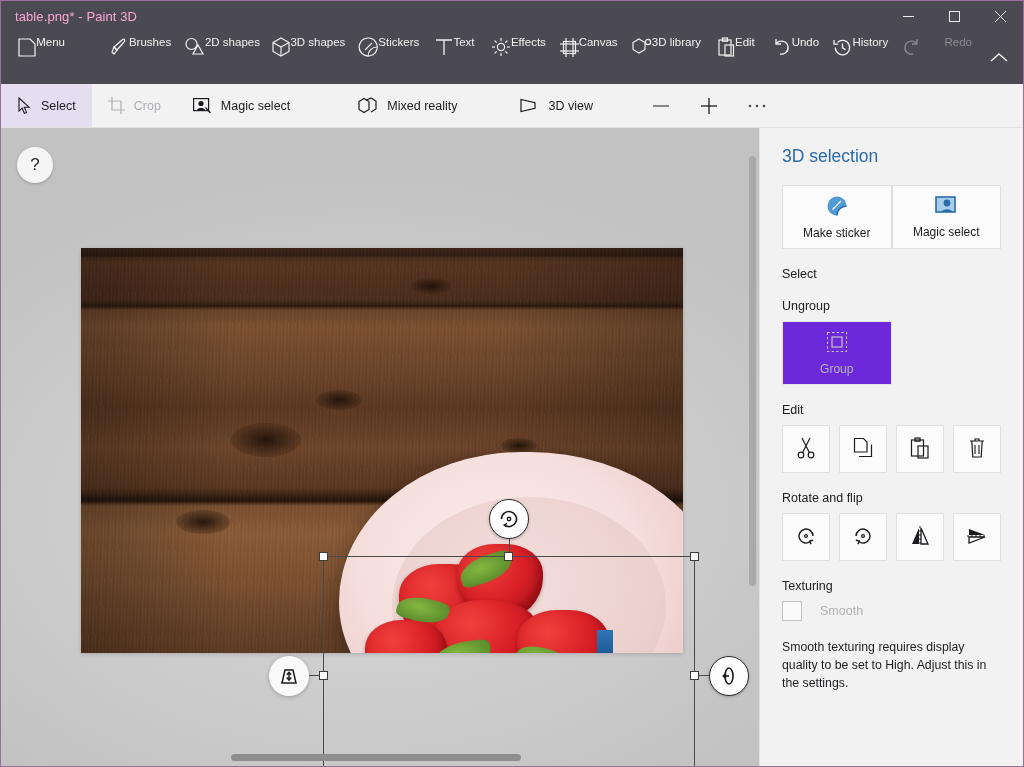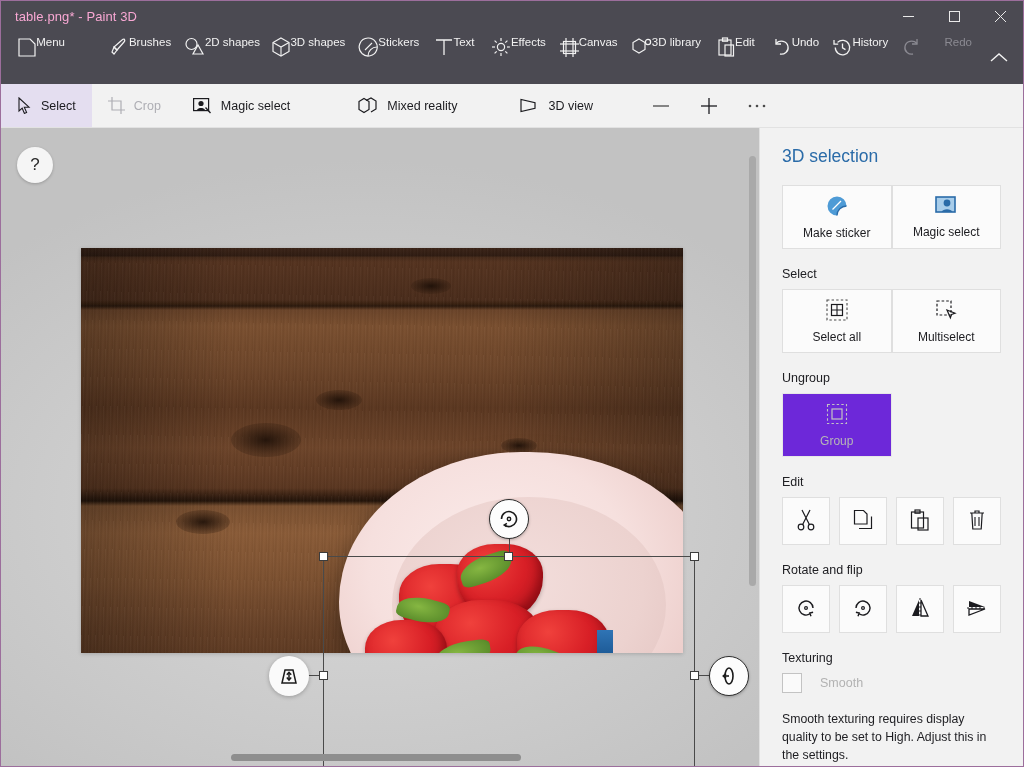--- a/index.html
+++ b/index.html
@@ -698,41 +698,20 @@
                 <rect x="2" y="2" width="19" height="15" fill="#a8cdea" stroke="#2a6ba8" stroke-width="1.6"></rect>
                 <circle cx="13" cy="8" r="3.4" fill="#2a6ba8"></circle>
                 <path d="M7.5 17c1.6-3.8 9.4-3.8 11 0z" fill="#2a6ba8"></path>
               </svg>
           </span>
           <span>Magic select</span>
         </div>
       </div>
 
       <div class="section-label">Select</div>
-      <div class="grid2">
-        <div class="tile">
-          <span>
-            <svg width="22" height="22" viewBox="0 0 22 22">
-                <rect x="1" y="1" width="20" height="20" fill="none" stroke="#4a4a4a" stroke-width="1.1" stroke-dasharray="2.4 2.2"></rect>
-                <rect x="5.5" y="5.5" width="11" height="11" fill="none" stroke="#1b1b1f" stroke-width="1.2"></rect>
-                <path d="M5.5 11h11M11 5.5v11" stroke="#1b1b1f" stroke-width="1.1"></path>
-              </svg>
-          </span>
-          <span>Select all</span>
-        </div>
-        <div class="tile">
-          <span>
-            <svg width="22" height="22" viewBox="0 0 22 22">
-                <rect x="2" y="2" width="14" height="14" fill="none" stroke="#1b1b1f" stroke-width="1.2" stroke-dasharray="2.6 2"></rect>
-                <path d="M12 11l8 3.2-3.4 1.2-1.2 3.4z" fill="none" stroke="#1b1b1f" stroke-width="1.2"></path>
-              </svg>
-          </span>
-          <span>Multiselect</span>
-        </div>
-      </div>
 
       <div class="section-label">Ungroup</div>
       <div class="grid2">
         <div class="tile disabled">
           <span>
             <svg width="22" height="22" viewBox="0 0 22 22">
                 <rect x="1.5" y="1.5" width="19" height="19" fill="none" stroke="#c3c3c3" stroke-width="1.1" stroke-dasharray="2.4 2.2"></rect>
                 <rect x="6" y="6" width="10" height="10" fill="none" stroke="#c3c3c3" stroke-width="1.2"></rect>
               </svg>
           </span>

